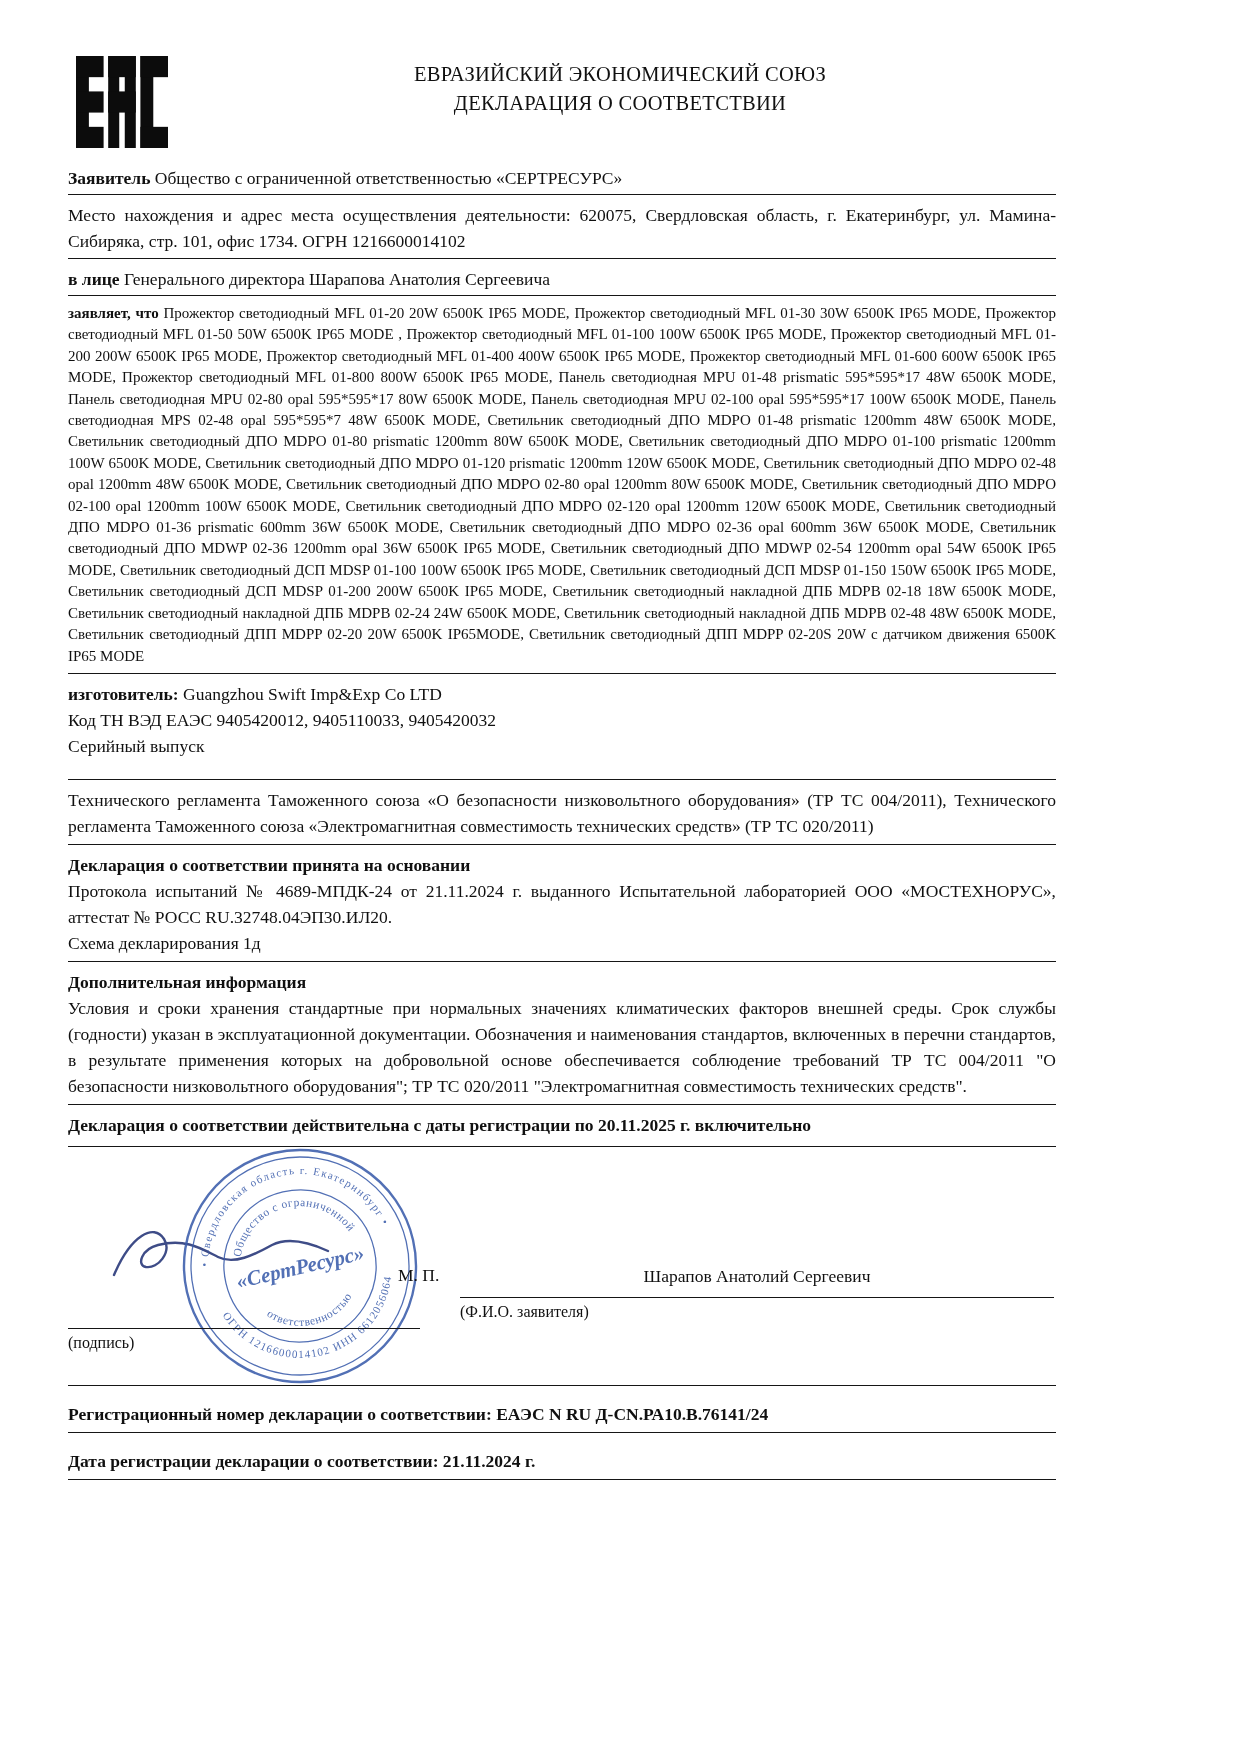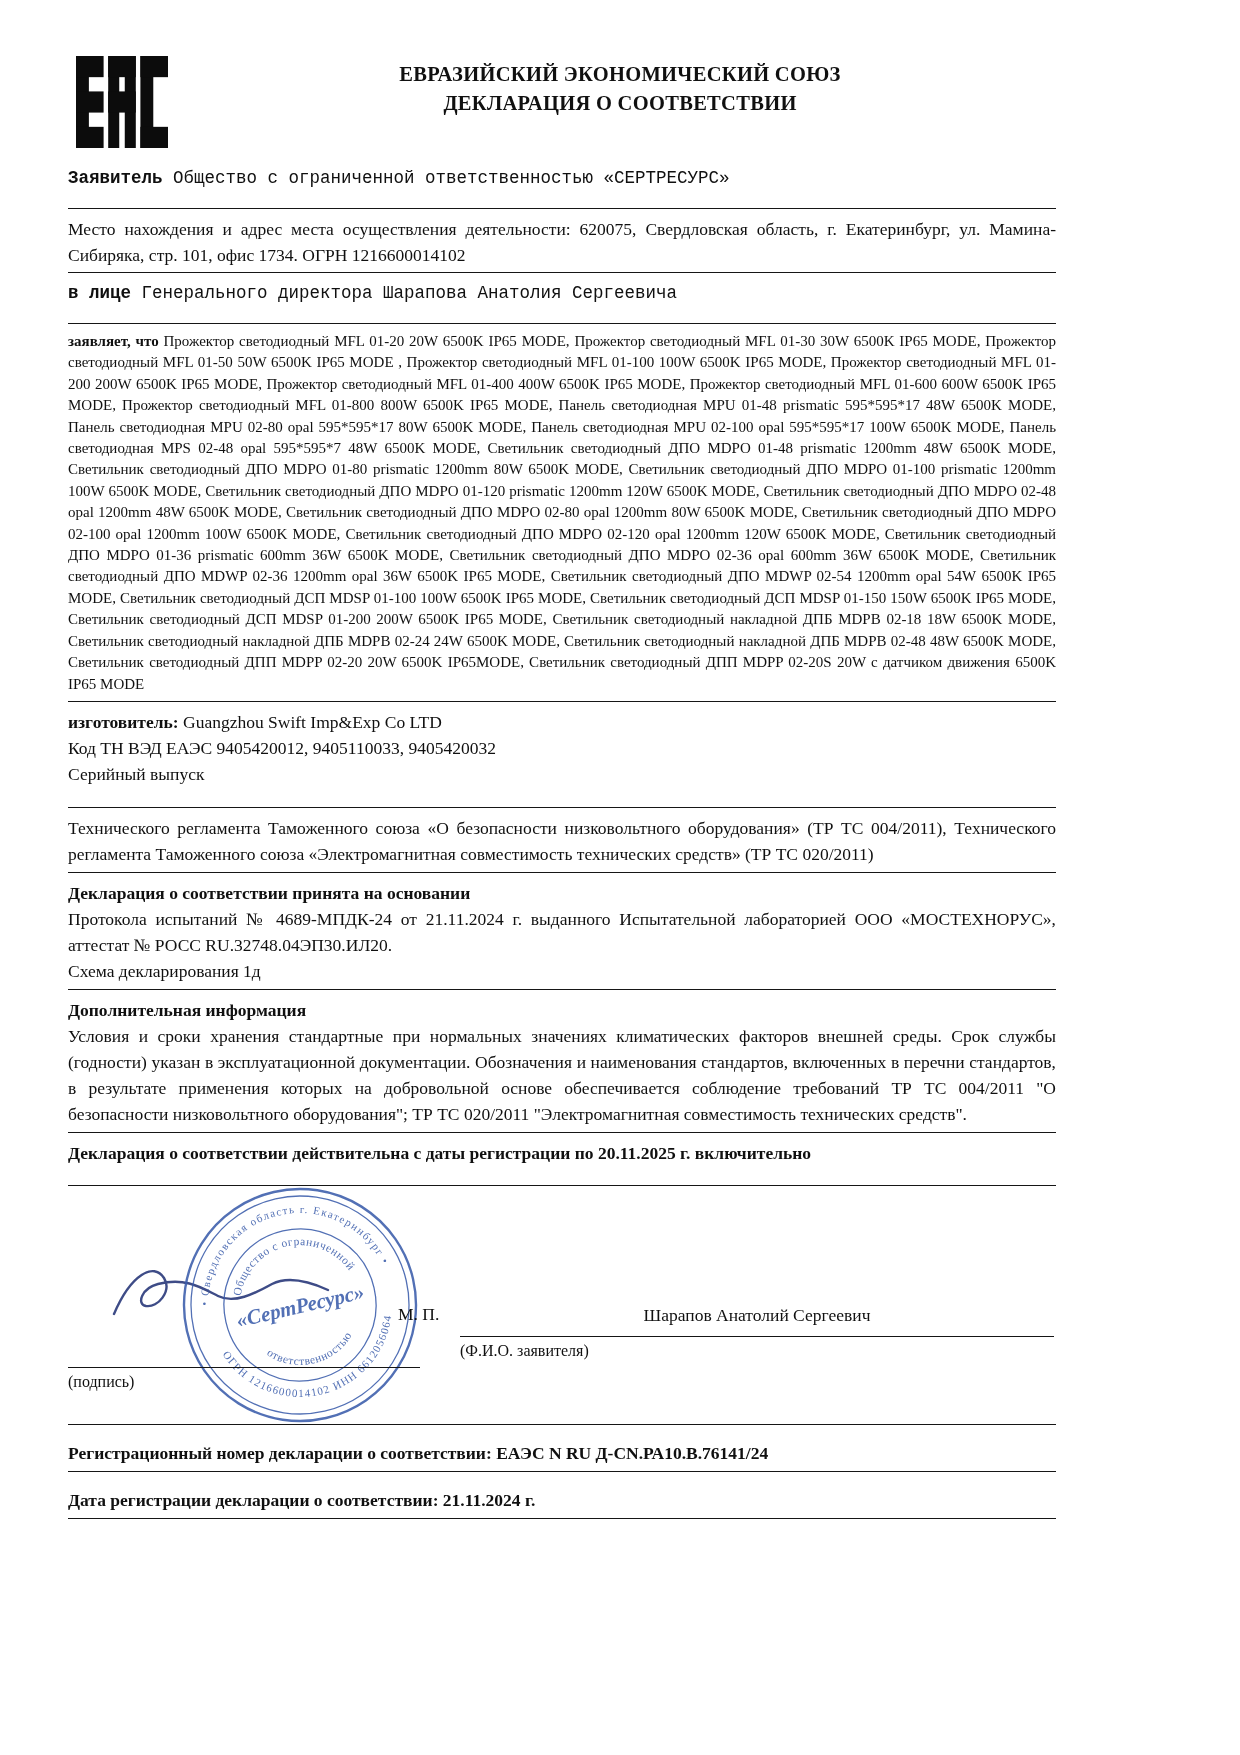--- a/index.html
+++ b/index.html
@@ -6,35 +6,35 @@
   html,body { background:#e8e8e8; }
   .page {
     position:relative; width:1240px; height:1755px; margin:0 auto;
     background:#ffffff; color:#101010;
     font-family:"Liberation Serif","DejaVu Serif",serif;
     overflow:hidden;
   }
   .eac-logo { position:absolute; left:76px; top:52px; }
   .titles {
     position:absolute; left:0; top:60px; width:100%;
-    text-align:center; font-weight:bold; font-size:20.5px; line-height:29px;
+    text-align:center; font-weight:normal; font-size:20.5px; line-height:29px;
     letter-spacing:.3px;
   }
   .content { position:absolute; left:68px; top:165px; width:988px; font-size:17.5px; }
   .b { font-weight:bold; }
   .sec { border-bottom:1.6px solid #161616; }
-  .line1 { line-height:26px; padding-bottom:17px; margin-bottom:7px;font-family:Liberation Mono, monospace; }
+  .line1 { line-height:26px; padding-bottom:3px; margin-bottom:7px; }
   .para  { line-height:26px; padding-bottom:4px; margin-bottom:7px; text-align:justify; }
   .products { font-size:15px; line-height:21.4px; text-align:justify; padding-bottom:6px; margin-bottom:7px; }
   .mfr div { line-height:26px; }
   .mfr { padding-bottom:20px; margin-bottom:7px; }
   .blk .heading { line-height:26px; }
   .blk { padding-bottom:5px; margin-bottom:7px; }
   .blk p { line-height:26px; text-align:justify; }
-  .validity { line-height:26px; padding-bottom:19px; }
+  .validity { line-height:26px; padding-bottom:8px; }
   .sig-area { position:relative; height:238px; }
   .stamp { position:absolute; left:107px; top:-6px; transform:rotate(-13deg); opacity:.88; }
   .squiggle { position:absolute; left:38px; top:58px; opacity:.92; }
   .mp { position:absolute; left:330px; top:118px; font-size:17.5px; }
   .sig-left { position:absolute; left:0; top:181px; width:352px; }
   .sig-right { position:absolute; left:392px; top:116px; width:594px; text-align:center; }
   .sig-rule { border-bottom:1.6px solid #151515; height:0; }
   .caption { text-align:left; font-size:16px; line-height:24px; margin-top:2px; }
   .fio { font-size:17.5px; line-height:26px; margin-bottom:8px; }
   .rule { border-top:1.6px solid #161616; }

